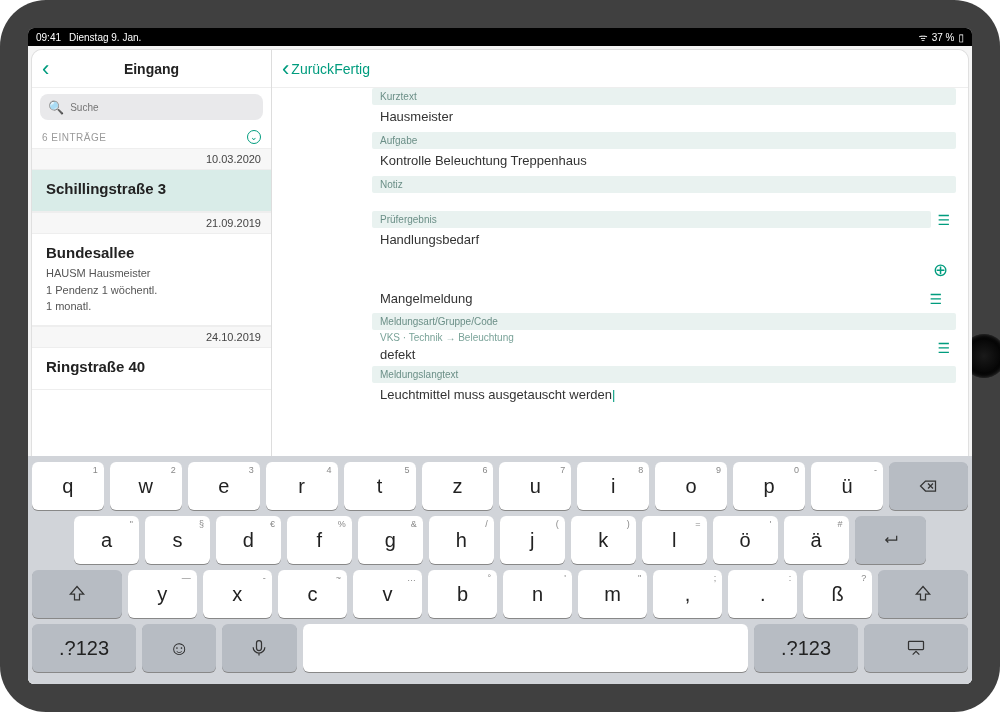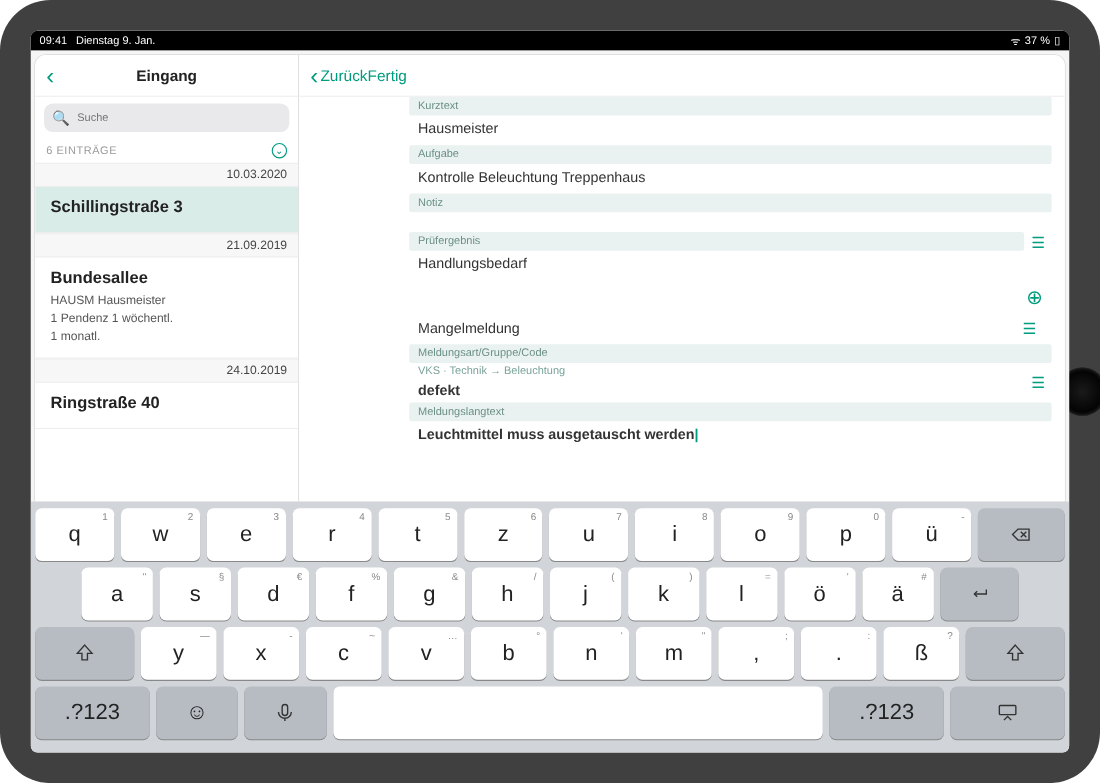--- a/index.html
+++ b/index.html
@@ -37,21 +37,21 @@
   .dh-title .bold { font-weight:600; }
   .dh-title .light { color:#8a8a8e; }
   .dh-done { color:#009c7e; font-size:14px; }
 
   .detail-body { flex:1; overflow:auto; padding: 0 12px 8px 100px; }
   .field-label { background:#e9f2f0; font-size:10px; color:#6b8f87; padding:3px 8px; border-radius:2px; }
   .field-value { font-size:13px; color:#333; padding:4px 8px 8px 8px; }
   .list-btn { color:#009c7e; font-size:14px; padding:0 6px; }
   .plus-btn { color:#009c7e; font-size:18px; text-align:right; padding:4px 8px; }
   .section-title { font-size:13px; color:#333; padding:6px 8px; display:flex; justify-content:space-between; align-items:flex-start;}
-  .value-input { font-size:13px; color:#333; padding:4px 8px;font-weight:bold; }
+  .value-input { font-size:13px; color:#333; padding:4px 8px; }
   .cursor::after { content:"|"; color:#009c7e; animation: blink 1s infinite; }
   @keyframes blink { 50% { opacity:0; } }
   .subpath { font-size:10px; color:#7aa399; padding:2px 8px 0 8px;}
   .label-with-btn { display:flex; align-items:center; }
   .label-with-btn > :first-child { flex:1; }
 
   
   .keyboard { background:#d1d4d9; padding:6px 4px; }
   .krow { display:flex; gap:6px; margin-bottom:6px; justify-content:center;}
   .key { background:#fff; border-radius:6px; box-shadow:0 1px 0 #888; height:48px; display:flex; flex-direction:column; align-items:center; justify-content:center; font-size:20px; color:#222; position:relative; flex:1; }

